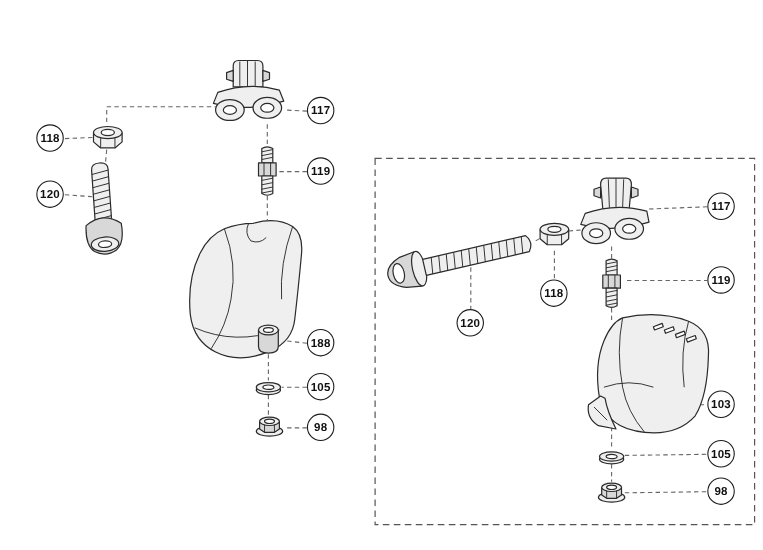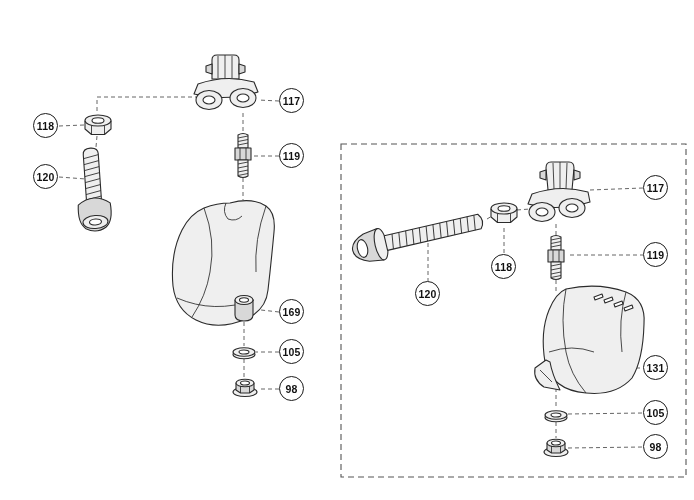--- a/index.html
+++ b/index.html
@@ -204,25 +204,25 @@
 
     <use href="#washer" x="556" y="415"></use>
 
     <use href="#flangenut" x="556" y="448"></use>
   </svg>
 
   <div class="callout" style="left:33px; top:113px;">118</div>
   <div class="callout" style="left:33px; top:164px;">120</div>
   <div class="callout" style="left:279px; top:88px;">117</div>
   <div class="callout" style="left:279px; top:143px;">119</div>
-  <div class="callout" style="left:279px; top:299px;">169</div>
+  <div class="callout" style="left:279px; top:299px;">188</div>
   <div class="callout" style="left:279px; top:339px;">105</div>
   <div class="callout" style="left:279px; top:376px;">98</div>
 
   <div class="callout" style="left:415px; top:281px;">120</div>
   <div class="callout" style="left:491px; top:254px;">118</div>
   <div class="callout" style="left:643px; top:175px;">117</div>
   <div class="callout" style="left:643px; top:242px;">119</div>
-  <div class="callout" style="left:643px; top:355px;">131</div>
+  <div class="callout" style="left:643px; top:355px;">103</div>
   <div class="callout" style="left:643px; top:400px;">105</div>
   <div class="callout" style="left:643px; top:434px;">98</div>
 
 </div>
 
 </body></html>

